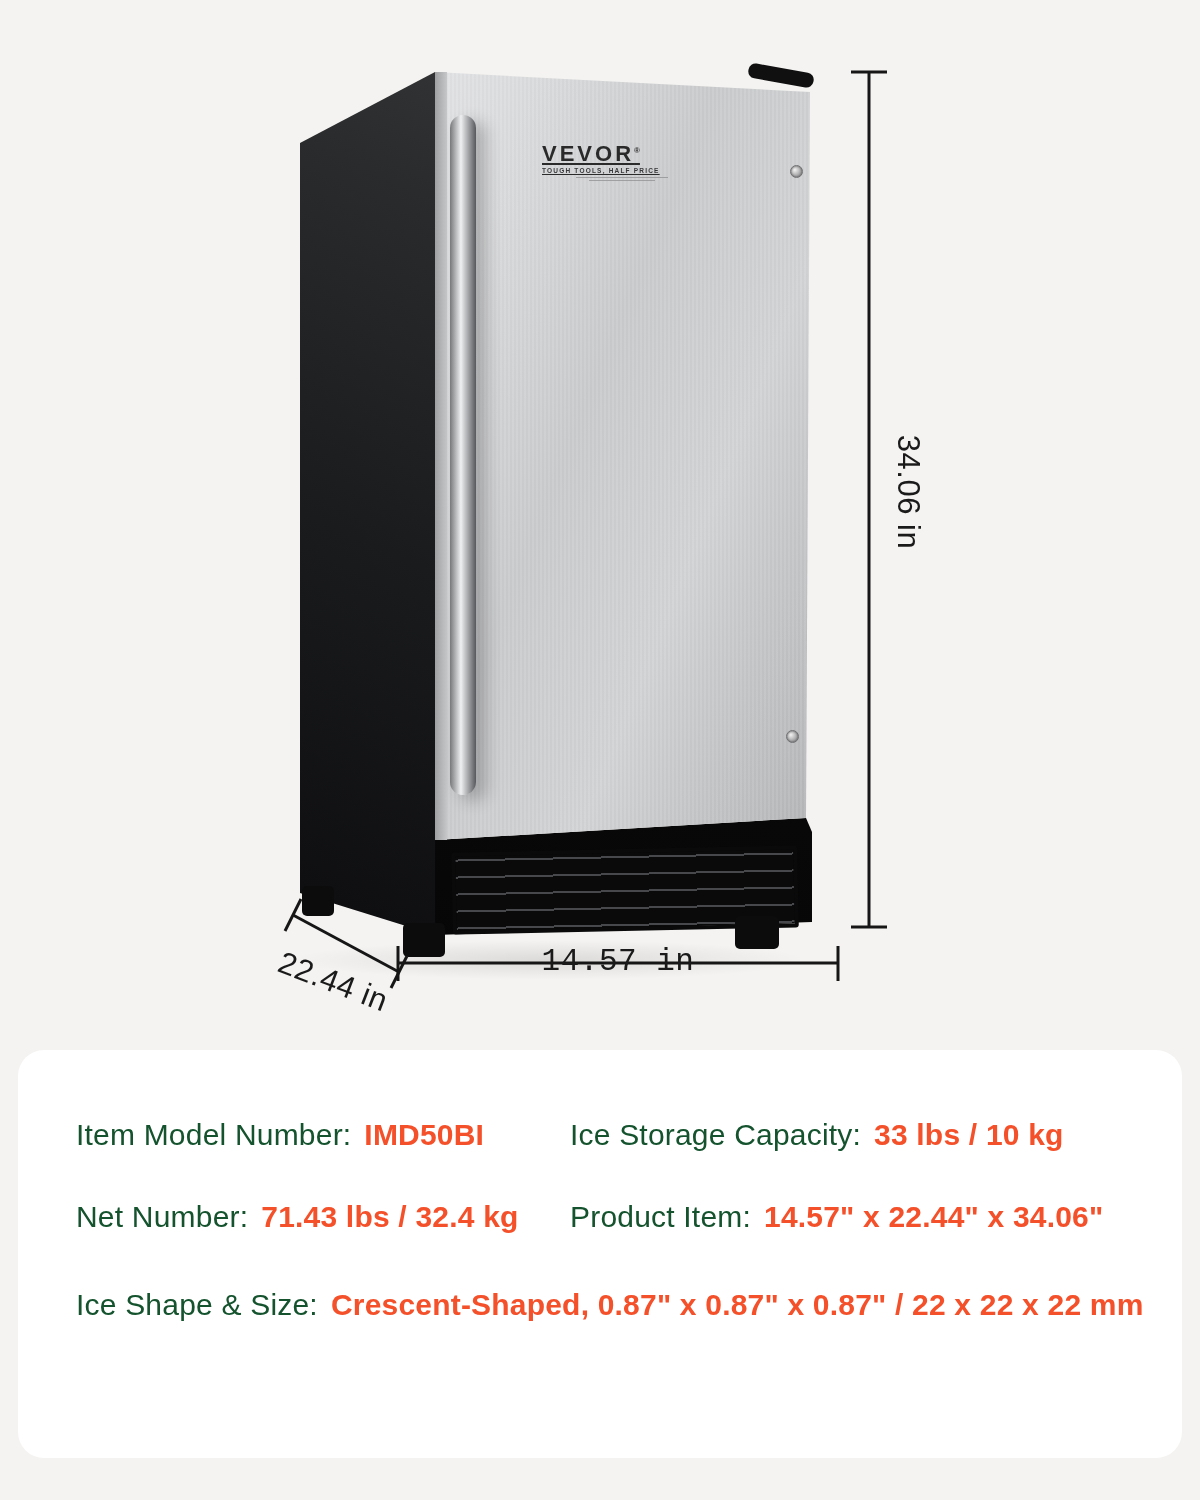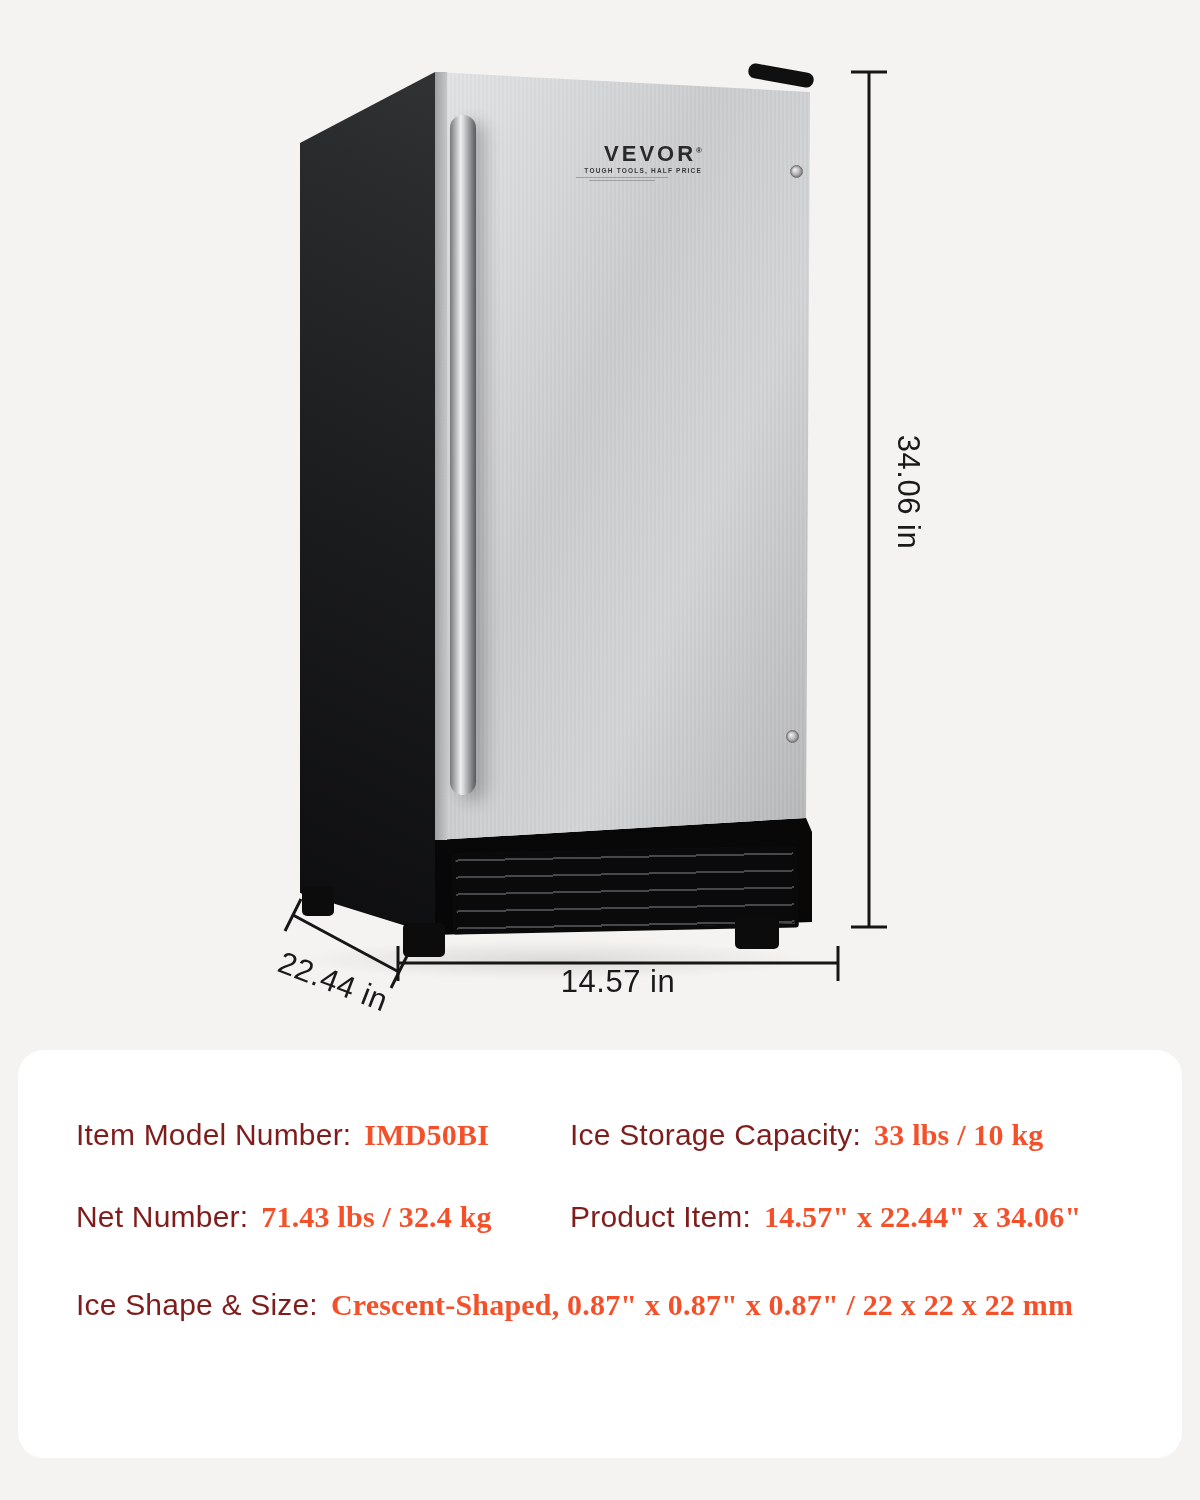--- a/index.html
+++ b/index.html
@@ -59,49 +59,49 @@
     box-shadow:10px 6px 16px rgba(0,0,0,0.22);
   }
   .screw{
     position:absolute;width:11px;height:11px;border-radius:50%;
     background:radial-gradient(circle at 35% 35%,#f2f2f2,#9b9b9d 70%);
     border:1px solid #707072;box-shadow:inset 0 0 2px #555;
   }
   .screw.top{left:510px;top:105px;}
   .screw.bottom{left:506px;top:670px;}
 
-  .logo{position:absolute;left:262px;top:80px;width:160px;text-align:right;color:#2a2a2a;}
+  .logo{position:absolute;left:262px;top:80px;width:160px;text-align:left;color:#2a2a2a;text-decoration:underline;}
   .logo .brand{font-size:22px;font-weight:700;letter-spacing:3px;line-height:22px;}
   .logo .brand sup{font-size:8px;letter-spacing:0;}
   .logo .tagline{font-size:6.5px;letter-spacing:1.2px;color:#39393b;margin-top:2px;font-weight:700;}
   .logo .microline{width:92px;height:1px;background:#8f8f91;margin:3px auto 0;opacity:.75;}
   .logo .microline.short{width:66px;margin-top:2px;}
 
   
   .dims-svg{position:absolute;left:0;top:0;width:1200px;height:1500px;pointer-events:none;}
   .dim-label{
     position:absolute;color:#1a1a1a;font-size:31px;font-weight:400;
     letter-spacing:.5px;text-align:center;white-space:nowrap;
   }
   .dim-height{left:848px;top:470px;width:120px;height:44px;line-height:44px;transform:rotate(90deg);}
-  .dim-width{left:398px;top:960px;width:440px;height:44px;line-height:44px;}
+  .dim-width{left:398px;top:940px;width:440px;height:44px;line-height:44px;font-family:Liberation Mono, monospace;}
   .dim-depth{left:248px;top:960px;width:170px;height:44px;line-height:44px;transform:rotate(21deg);}
 
   
   .spec-panel{
     position:absolute;left:18px;top:1050px;width:1164px;height:408px;
     background:#ffffff;border-radius:26px;
     box-sizing:border-box;padding:68px 0 0 58px;
   }
   .spec-row{display:flex;height:34px;margin-bottom:48px;align-items:center;}
   .spec-cell{white-space:nowrap;}
   .spec-cell.left{width:494px;flex:none;}
   .spec-cell.full{width:auto;margin-top:11px;}
-  .spec-label{font-size:30px;color:#7f1d1d;letter-spacing:.2px;}
-  .spec-value{font-size:30px;color:#f4502a;font-weight:700;margin-left:13px;letter-spacing:.2px;font-family:Liberation Serif, serif;}
+  .spec-label{font-size:30px;color:#14532d;letter-spacing:.2px;}
+  .spec-value{font-size:30px;color:#f4502a;font-weight:700;margin-left:13px;letter-spacing:.2px;}
 </style>
 </head>
 <body>
 
 <div class="unit">
   <div class="unit-shadow"></div>
   <div class="side-panel"></div>
   <div class="base"></div>
   <div class="vent"></div>
   <div class="foot back-left"></div>

